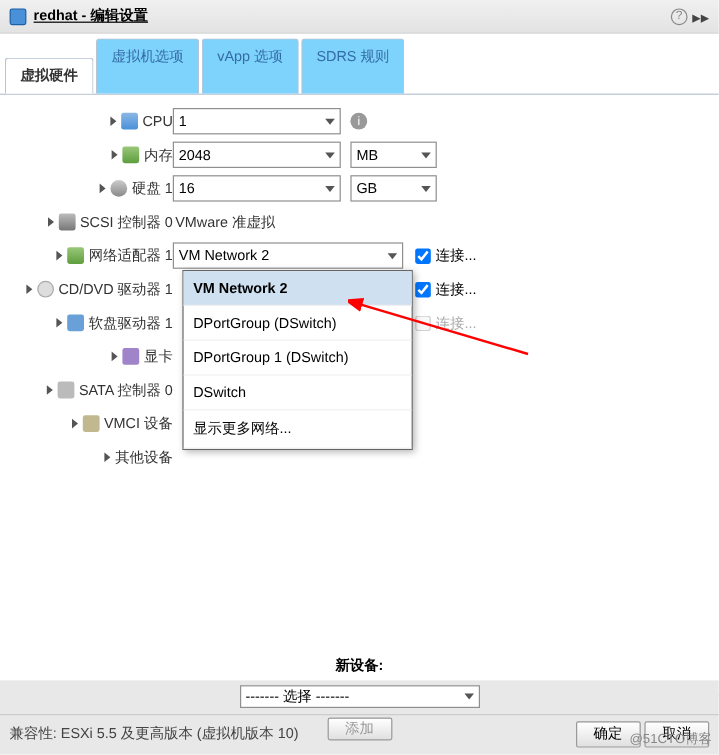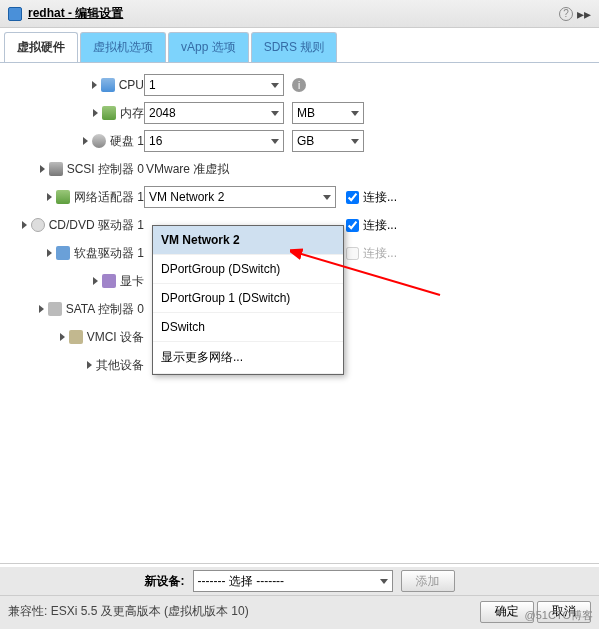--- a/index.html
+++ b/index.html
@@ -5,21 +5,21 @@
 *{box-sizing:border-box;margin:0;padding:0;font-family:Arial,"Microsoft YaHei",sans-serif;font-size:12px;}
 body{background:#fff;width:599px;height:629px;position:relative;overflow:hidden;}
 .hdr{display:flex;align-items:center;justify-content:space-between;height:28px;padding:0 8px;background:linear-gradient(#f0f0f0,#e3e3e3);border-bottom:1px solid #ccc;}
 .hdr-l{display:flex;align-items:center;gap:6px;font-weight:bold;text-decoration:underline;}
 .hdr-r{display:flex;align-items:center;gap:4px;}
 .ico-vm{width:14px;height:14px;background:#4a90d9;border:1px solid #1b5fa6;border-radius:2px;display:inline-block;}
 .help-ic{width:14px;height:14px;border:1px solid #888;border-radius:50%;display:flex;align-items:center;justify-content:center;color:#888;font-size:10px;}
 .expand-ic{font-size:14px;color:#444;}
 .tabs{display:flex;padding:4px 4px 0;border-bottom:1px solid #b7c4d4;}
 .tab{padding:6px 12px;border:1px solid #b7c4d4;border-bottom:none;background:#7dd3fc;color:#356ca6;margin-right:2px;border-radius:3px 3px 0 0;cursor:pointer;}
-.tab.active{background:#fff;color:#333;font-weight:bold;}
+.tab.active{background:#fff;color:#333;font-weight:bold;margin-top:16px;}
 .content{padding:8px;overflow:auto;height:calc(100% - 28px - 32px - 68px);border-bottom:1px solid #ccc;}
 .row{display:flex;align-items:center;height:28px;}
 .row-l{width:136px;display:flex;align-items:center;gap:4px;padding-left:4px;justify-content:flex-end;}
 .tri{display:inline-block;width:0;height:0;border-top:4px solid transparent;border-bottom:4px solid transparent;border-left:5px solid #555;}
 .dev-ic{width:14px;height:14px;display:inline-block;border-radius:2px;}
 .ic-cpu{background:linear-gradient(#8ab8e6,#4a90d9);}
 .ic-mem{background:linear-gradient(#9ac77a,#5e9e3e);}
 .ic-disk{background:linear-gradient(#ccc,#888);border-radius:50%;}
 .ic-scsi{background:linear-gradient(#bbb,#777);}
 .ic-net{background:linear-gradient(#9ac77a,#5e9e3e);}
@@ -36,21 +36,21 @@
 .info-ic{width:14px;height:14px;border-radius:50%;background:#999;color:#fff;display:flex;align-items:center;justify-content:center;font-size:10px;margin-left:8px;}
 .chk{display:flex;align-items:center;gap:4px;margin-left:10px;}
 .chk input{width:13px;height:13px;}
 .chk.dis{color:#aaa;}
 .label{color:#333;}
 .txt-val{color:#333;padding-left:2px;}
 .dd{position:absolute;left:152px;top:225px;width:192px;background:#fff;border:1px solid #666;box-shadow:2px 2px 6px rgba(0,0,0,0.3);z-index:10;}
 .dd-item{padding:7px 8px;border-bottom:1px solid #f0f0f0;cursor:pointer;}
 .dd-item.sel-item{background:#cfe0f0;font-weight:bold;}
 .footer{position:absolute;left:0;right:0;bottom:0;height:62px;background:#e8e8e8;}
-.footer-top{height:28px;display:flex;align-items:center;justify-content:center;gap:8px;}
+.footer-top{height:28px;display:flex;align-items:center;justify-content:center;gap:8px;flex-direction:column;}
 .footer-bot{height:32px;display:flex;align-items:center;justify-content:space-between;padding:0 8px;border-top:1px solid #ccc;}
 .btn{height:22px;padding:0 14px;border:1px solid #999;background:linear-gradient(#fff,#e0e0e0);border-radius:2px;cursor:pointer;}
 .btn.dis{color:#999;}
 .ftlabel{font-weight:bold;}
 .sel-foot{width:200px;text-align:center;}
 .compat{color:#444;}
 svg.arrow{position:absolute;left:290px;top:245px;z-index:11;pointer-events:none;}
 .watermark{position:absolute;right:6px;bottom:6px;color:#888;font-size:11px;z-index:20;}
 </style>
 </head>

